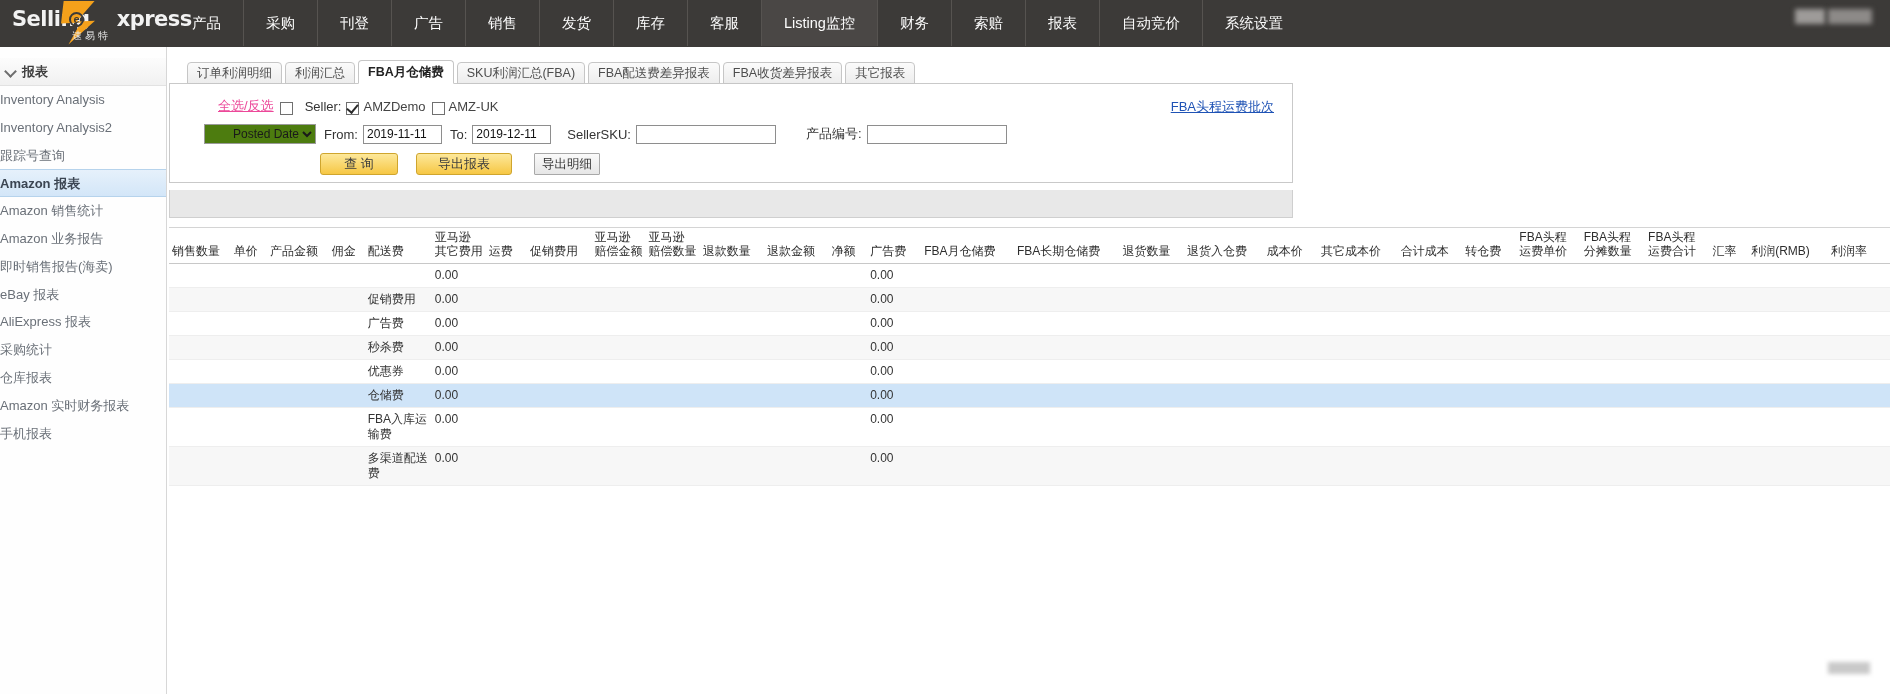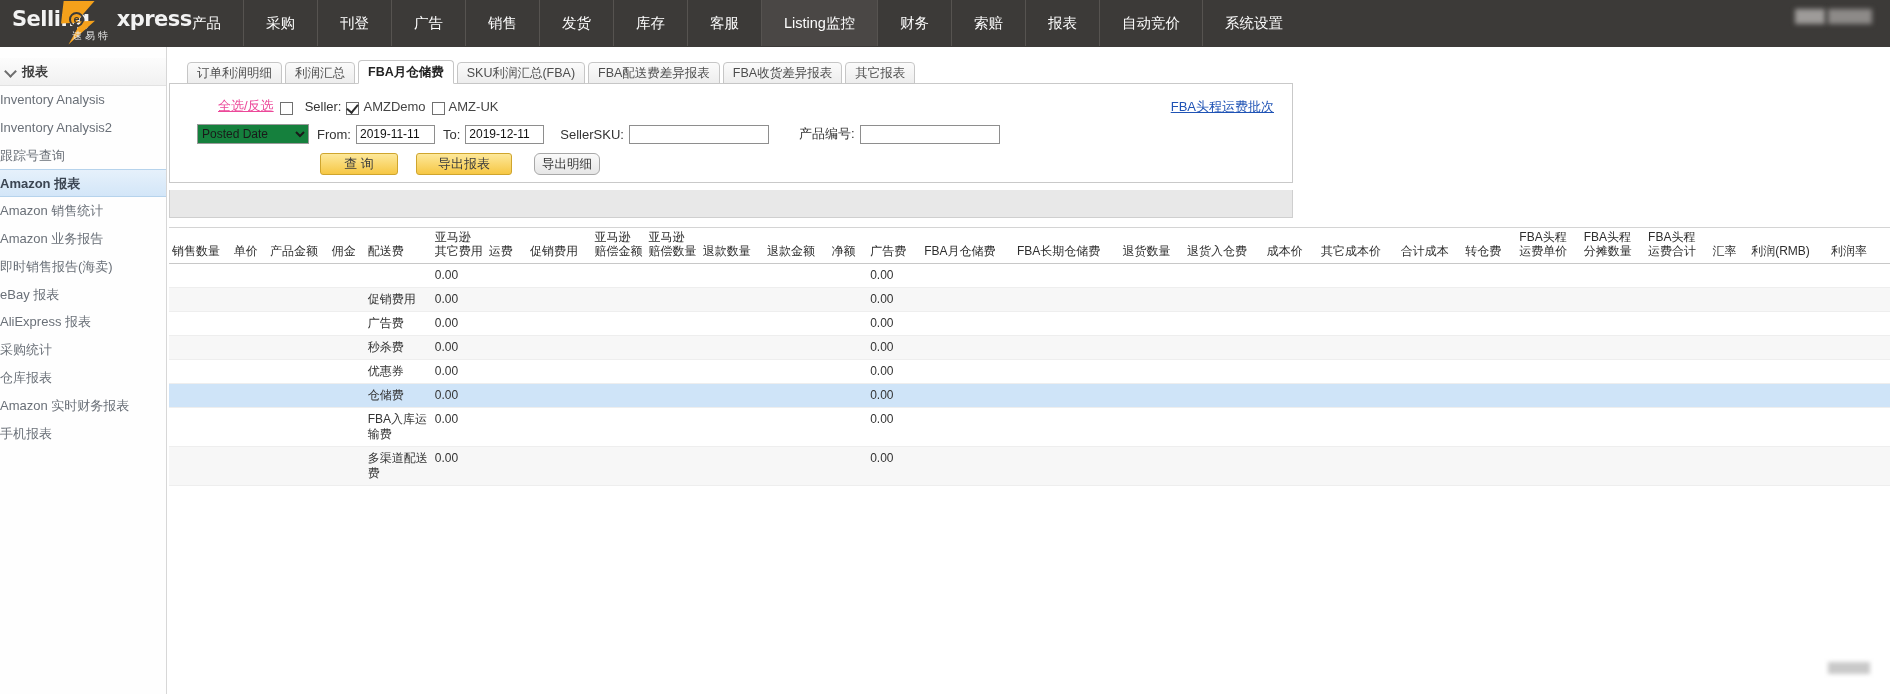--- a/index.html
+++ b/index.html
@@ -181,25 +181,26 @@
     font-size: 13px; color: #1f53b5;
     text-decoration: underline;
     cursor: pointer;
   }
   #filter-row2 {
     position: absolute; left: 0; top: 40px; width: 100%;
     display: flex; align-items: center;
     font-size: 13px; color: #333;
   }
   #datesel {
-    margin-left: 27px;
+    margin-left: 34px;
     width: 112px; height: 20px;
     font-size: 12px; font-family: "Liberation Sans", sans-serif;
-    border: 1px solid #9a9a9a; background: #15803d;
+    border: 1px solid #9a9a9a; background: #4d7c0f;
     color: #1a1a1a;
+    text-align: right;
   }
   .lbl { margin: 0 5px 0 8px; font-size: 13px; color: #333; }
   .txt {
     height: 19px;
     border: 1px solid #8e8e8e;
     font-size: 12px; padding: 0 3px;
     font-family: "Liberation Sans", sans-serif;
     color: #111; background: #fff;
   }
   #fromdate, #todate { width: 79px; }
@@ -216,21 +217,21 @@
     border: 1px solid #cfa52e;
     border-radius: 3px;
     font-size: 13px; color: #3d3d3d;
     cursor: pointer;
     font-family: "Liberation Sans", sans-serif;
   }
   .btn-grey {
     width: 66px; height: 22px;
     background: linear-gradient(to bottom, #fafafa, #e6e6e6);
     border: 1px solid #a8a8a8;
-    border-radius: 6px;
+    border-radius: 1px;
     font-size: 12.5px; color: #333;
     cursor: pointer;
     font-family: "Liberation Sans", sans-serif;
   }
   #btn-query { margin-left: 150px; }
   #btn-export { margin-left: 18px; width: 96px; }
   #btn-detail { margin-left: 22px; }
 
   
   #greyband {

